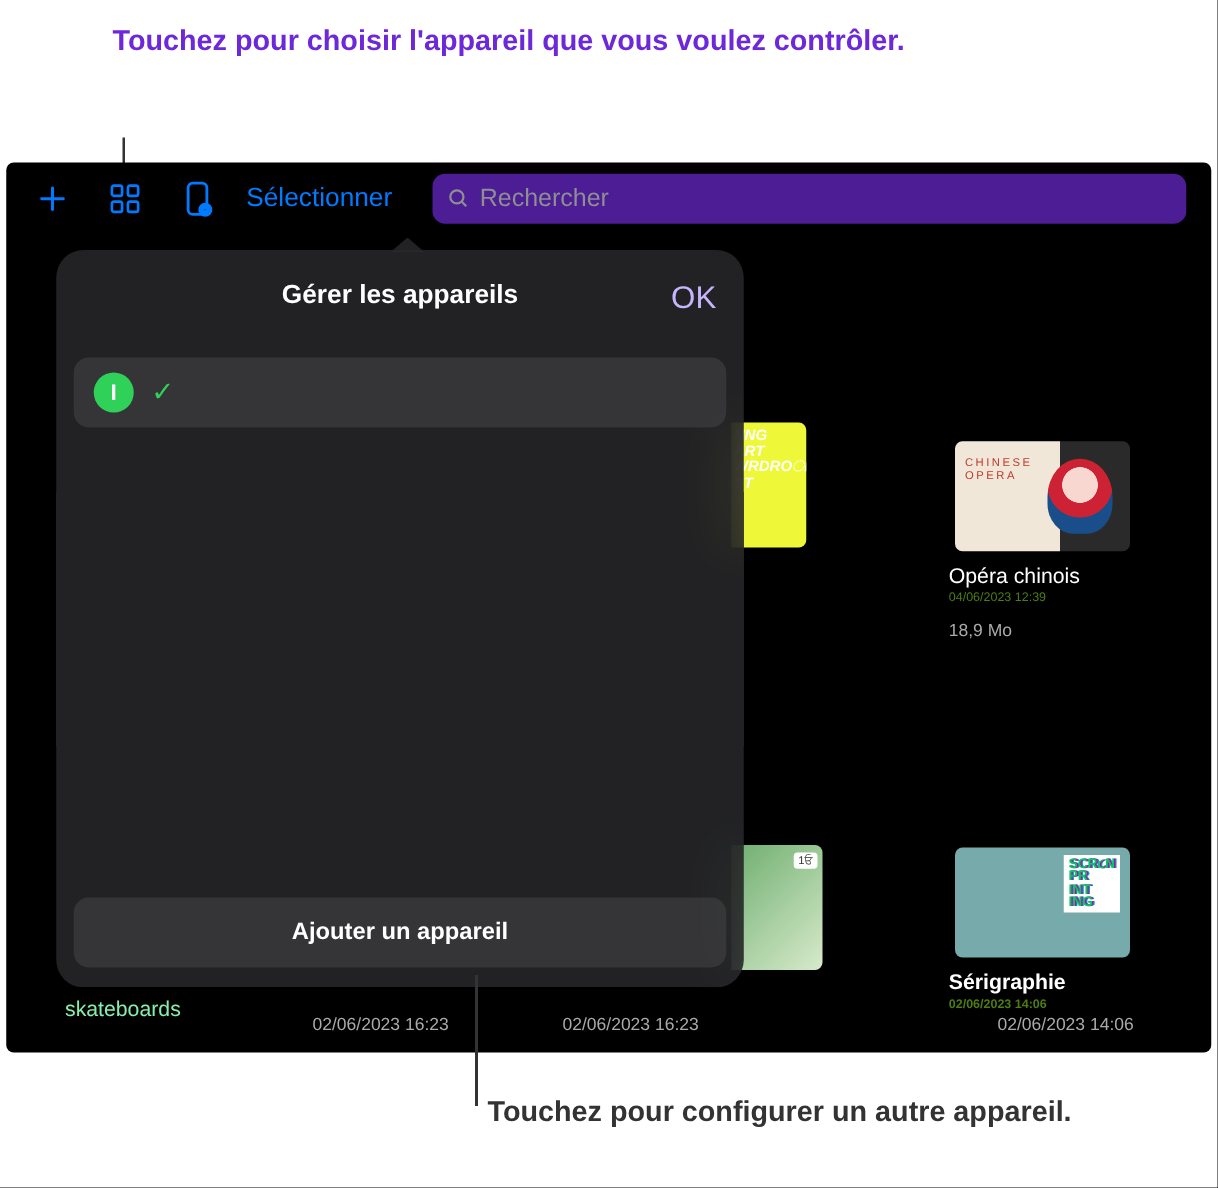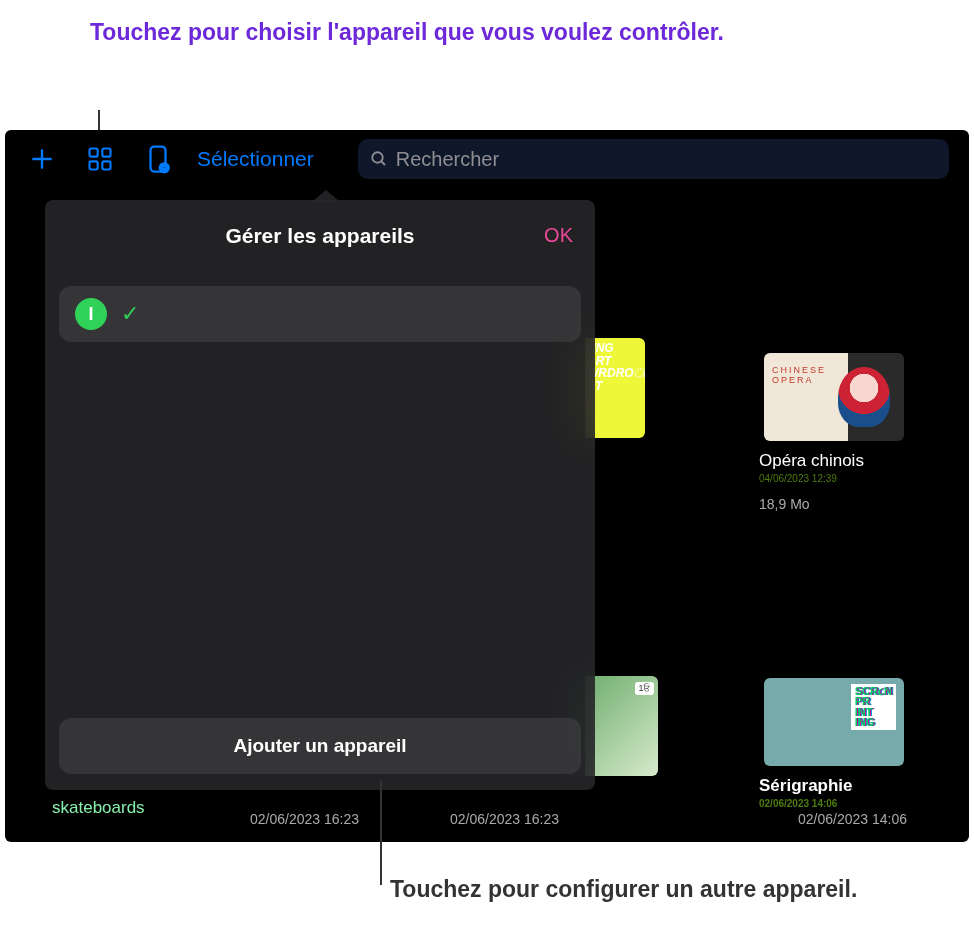--- a/index.html
+++ b/index.html
@@ -72,24 +72,24 @@
     color: #007aff;
     border-radius: 8px;
   }
   .select-label {
     color: #007aff;
     font-size: 21px;
     padding: 0 8px;
   }
   .search {
     flex: 1;
-    margin-left: 32px;
+    margin-left: 20px;
     margin-right: 10px;
     height: 40px;
-    background: #0f172a;
+    background: #4c1d95;
     border-radius: 10px;
     display: flex;
     align-items: center;
     padding: 0 12px;
     color: #8e8e93;
   }
   .search input {
     background: none;
     border: none;
     font-size: 20px;
@@ -130,21 +130,21 @@
   #card-text-d2 { left: 445px; bottom: 15px; color:#aaa; font-size:14px; }
   #card-text-d3 { right: 62px; bottom: 15px; color:#aaa; font-size:14px; text-align:right; }
 
   .popover {
     position: absolute;
     left: 40px;
     top: 70px;
     width: 550px;
     height: 590px;
     background: rgba(40,40,42,0.85);
-    border-radius: 8px;
+    border-radius: 22px;
     backdrop-filter: blur(20px);
   }
   .pop-arrow {
     position: absolute;
     top: -10px;
     left: 267px;
     width: 0; height: 0;
     border-left: 14px solid transparent;
     border-right: 14px solid transparent;
     border-bottom: 12px solid rgba(40,40,42,0.85);
@@ -152,22 +152,22 @@
   .pop-header {
     position: relative;
     text-align: center;
     padding-top: 24px;
   }
   .pop-title { font-size: 21px; font-weight: 600; color: #fff; }
   .pop-ok {
     position: absolute;
     right: 22px;
     top: 24px;
-    color: #ec4899;
-    font-size: 20px;
+    color: #c4b5fd;
+    font-size: 25px;
   }
   .device-row {
     margin: 38px 14px 0;
     height: 56px;
     background: rgba(70,70,72,0.55);
     border-radius: 12px;
     display: flex;
     align-items: center;
     padding: 0 16px;
   }

